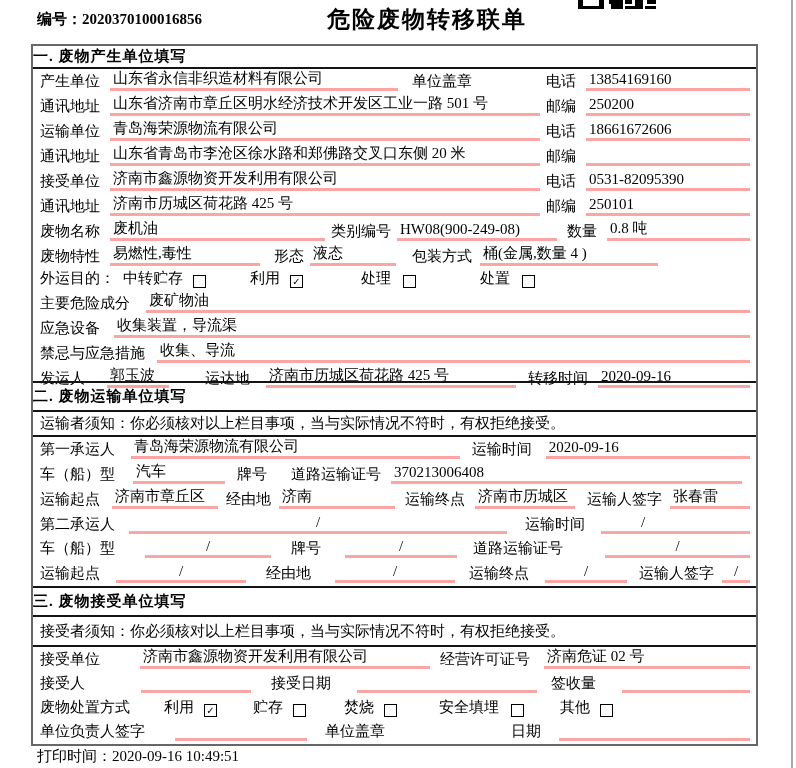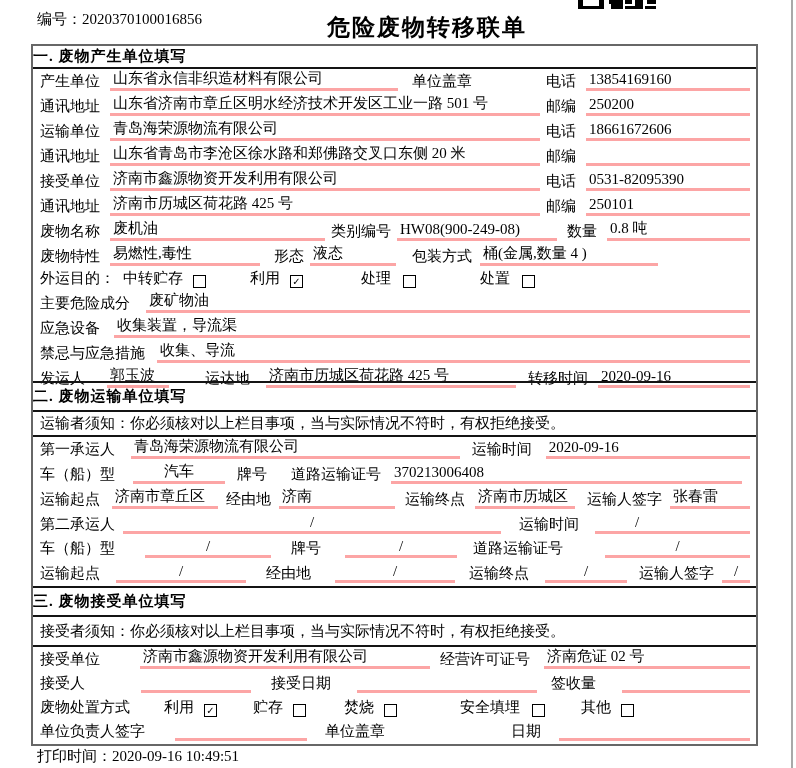--- a/index.html
+++ b/index.html
@@ -1,22 +1,22 @@
 <!DOCTYPE html>
 <html><head>
 <meta charset="utf-8">
 <style>
   html,body{margin:0;padding:0;}
   body{
     width:796px;height:768px;background:#ffffff;overflow:hidden;position:relative;
     font-family:"Liberation Serif","DejaVu Serif",serif;color:#000;
   }
   
-  .serial{position:absolute;left:37px;top:10px;font-size:15px;white-space:nowrap;}
-  .doc-title{position:absolute;left:327px;top:12px;font-size:23px;font-weight:bold;letter-spacing:2px;white-space:nowrap;}
+  .serial{position:absolute;left:37px;top:10px;font-size:15px;white-space:nowrap;font-weight:bold;}
+  .doc-title{position:absolute;left:327px;top:4px;font-size:23px;font-weight:bold;letter-spacing:2px;white-space:nowrap;}
   .qr{position:absolute;left:578px;top:0;width:78px;height:9px;}
   .qr div{position:absolute;background:#000;}
   .side-line{position:absolute;left:791px;top:0;width:2px;height:768px;background:#a9a9a9;}
 
   
   .formbox{
     position:absolute;left:31px;top:44px;width:727px;height:702px;
     border:2px solid #676767;box-sizing:border-box;background:#fff;
     display:flex;flex-direction:column;
   }
@@ -201,39 +201,39 @@
     <div class="row">
       <span class="l" style="margin-right:16px;">第一承运人</span>
       <span class="u" style="width:338px;">青岛海荣源物流有限公司</span>
       <span class="l" style="margin-left:12px;margin-right:14px;">运输时间</span>
       <span class="u" style="width:210px;">2020-09-16</span>
       <span class="fill"></span>
     </div>
 
     <div class="row">
       <span class="l" style="margin-right:18px;">车（船）型</span>
-      <span class="u" style="width:92px;text-align:center;">汽车</span>
+      <span class="u" style="width:92px;">汽车</span>
       <span class="l" style="margin-left:12px;margin-right:14px;">牌号</span>
       <span class="l" style="margin-left:10px;margin-right:10px;">道路运输证号</span>
       <span class="u fill" style="margin-right:8px;">370213006408</span>
     </div>
 
     <div class="row">
       <span class="l" style="margin-right:12px;">运输起点</span>
       <span class="u" style="width:106px;">济南市章丘区</span>
       <span class="l" style="margin-left:8px;margin-right:8px;">经由地</span>
       <span class="u" style="width:116px;">济南</span>
       <span class="l" style="margin-left:10px;margin-right:10px;">运输终点</span>
       <span class="u" style="width:100px;">济南市历城区</span>
       <span class="l" style="margin-left:12px;margin-right:8px;">运输人签字</span>
       <span class="u fill">张春雷</span>
     </div>
 
     <div class="row">
-      <span class="l" style="margin-right:8px;">第二承运人</span>
+      <span class="l" style="margin-right:14px;">第二承运人</span>
       <span class="u ctr" style="width:378px;">/</span>
       <span class="l" style="margin-left:18px;margin-right:16px;">运输时间</span>
       <span class="u fill" style="padding-left:40px;box-sizing:border-box;">/</span>
     </div>
 
     <div class="row">
       <span class="l" style="margin-right:30px;">车（船）型</span>
       <span class="u ctr" style="width:126px;">/</span>
       <span class="l" style="margin-left:20px;margin-right:24px;">牌号</span>
       <span class="u ctr" style="width:112px;">/</span>
@@ -274,21 +274,21 @@
     </div>
 
     <div class="row">
       <span class="l">废物处置方式</span>
       <span class="l" style="margin-left:34px;">利用</span>
       <span class="cb" style="margin-left:10px;">✓</span>
       <span class="l" style="margin-left:36px;">贮存</span>
       <span class="cb" style="margin-left:10px;"></span>
       <span class="l" style="margin-left:38px;">焚烧</span>
       <span class="cb" style="margin-left:10px;"></span>
-      <span class="l" style="margin-left:63px;">安全填埋</span>
+      <span class="l" style="margin-left:42px;">安全填埋</span>
       <span class="cb" style="margin-left:12px;"></span>
       <span class="l" style="margin-left:36px;">其他</span>
       <span class="cb" style="margin-left:10px;"></span>
     </div>
 
     <div class="row">
       <span class="l">单位负责人签字</span>
       <span class="u" style="width:132px;margin-left:30px;"></span>
       <span class="l" style="margin-left:18px;">单位盖章</span>
       <span class="l" style="margin-left:126px;">日期</span>

